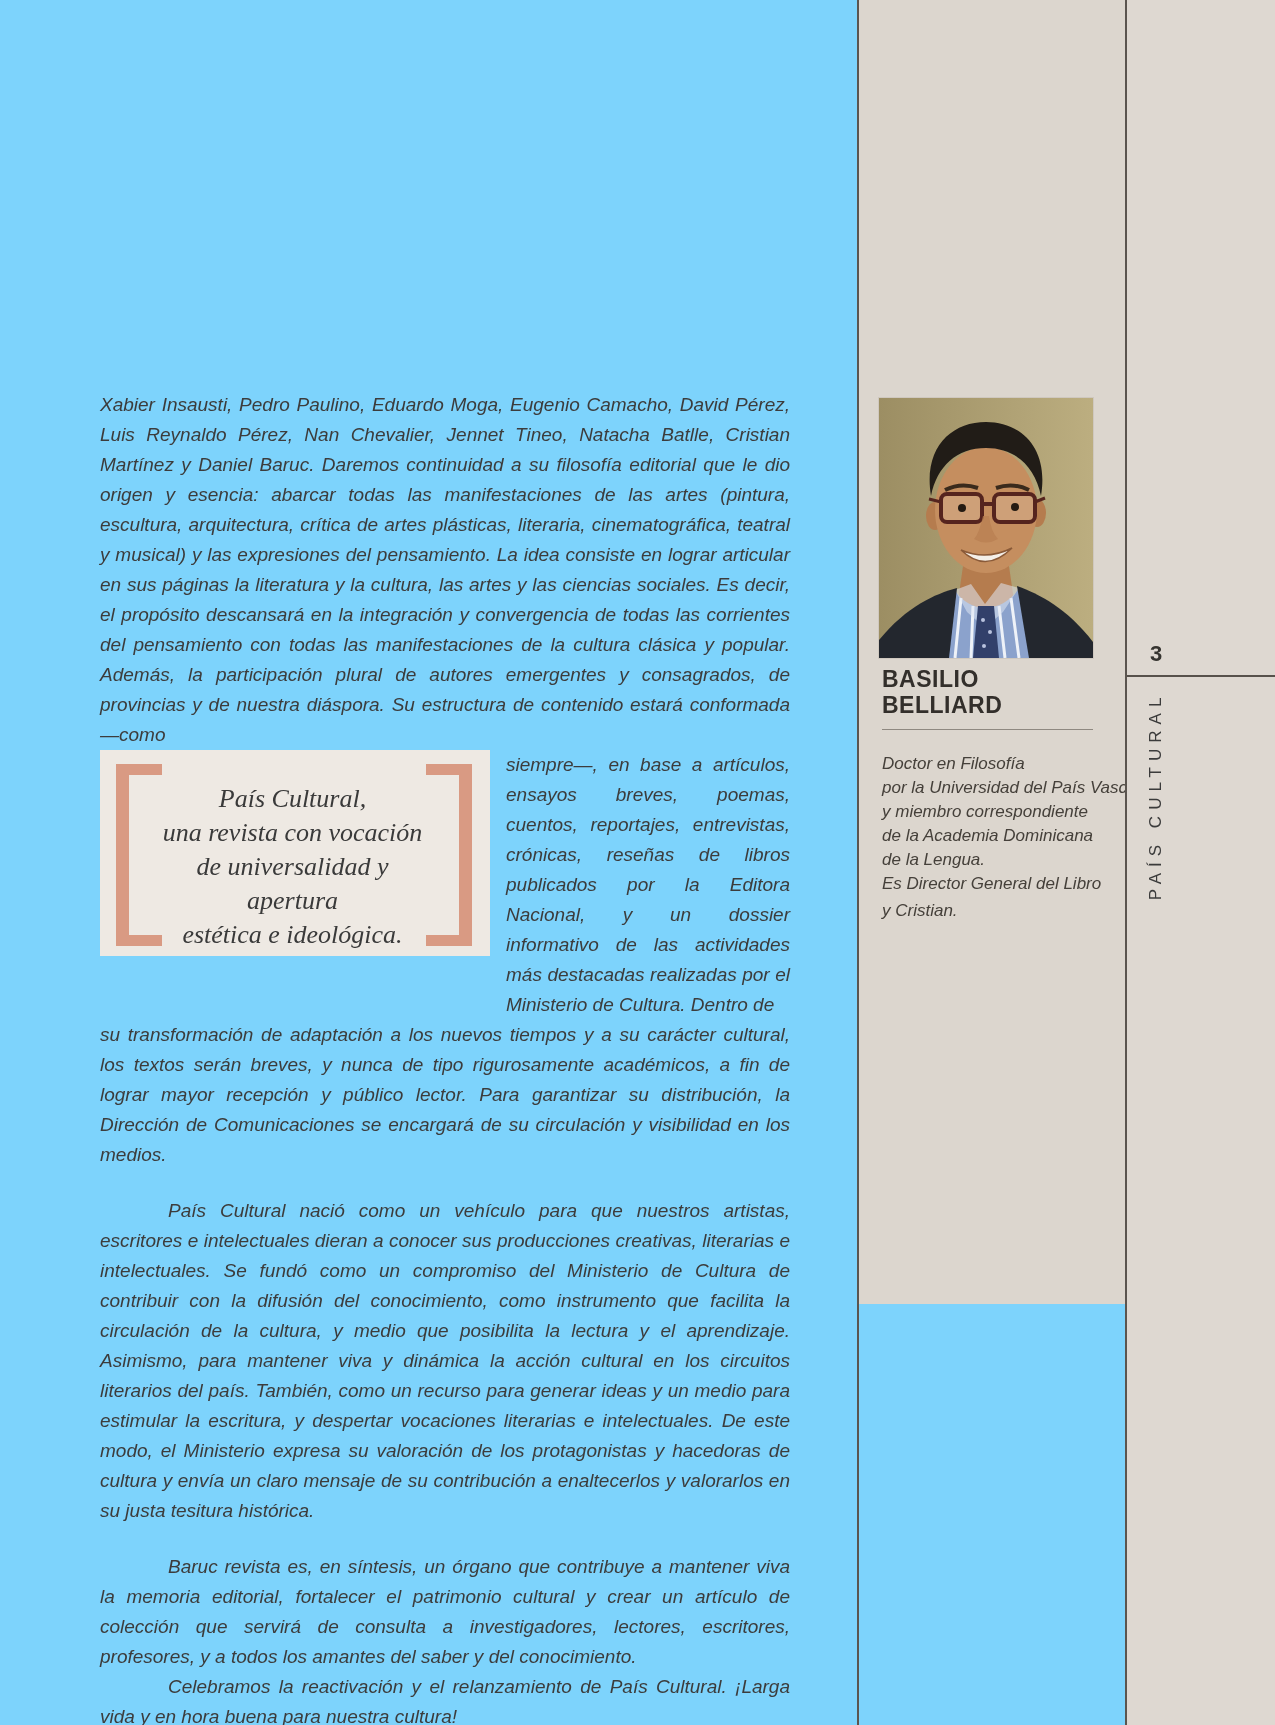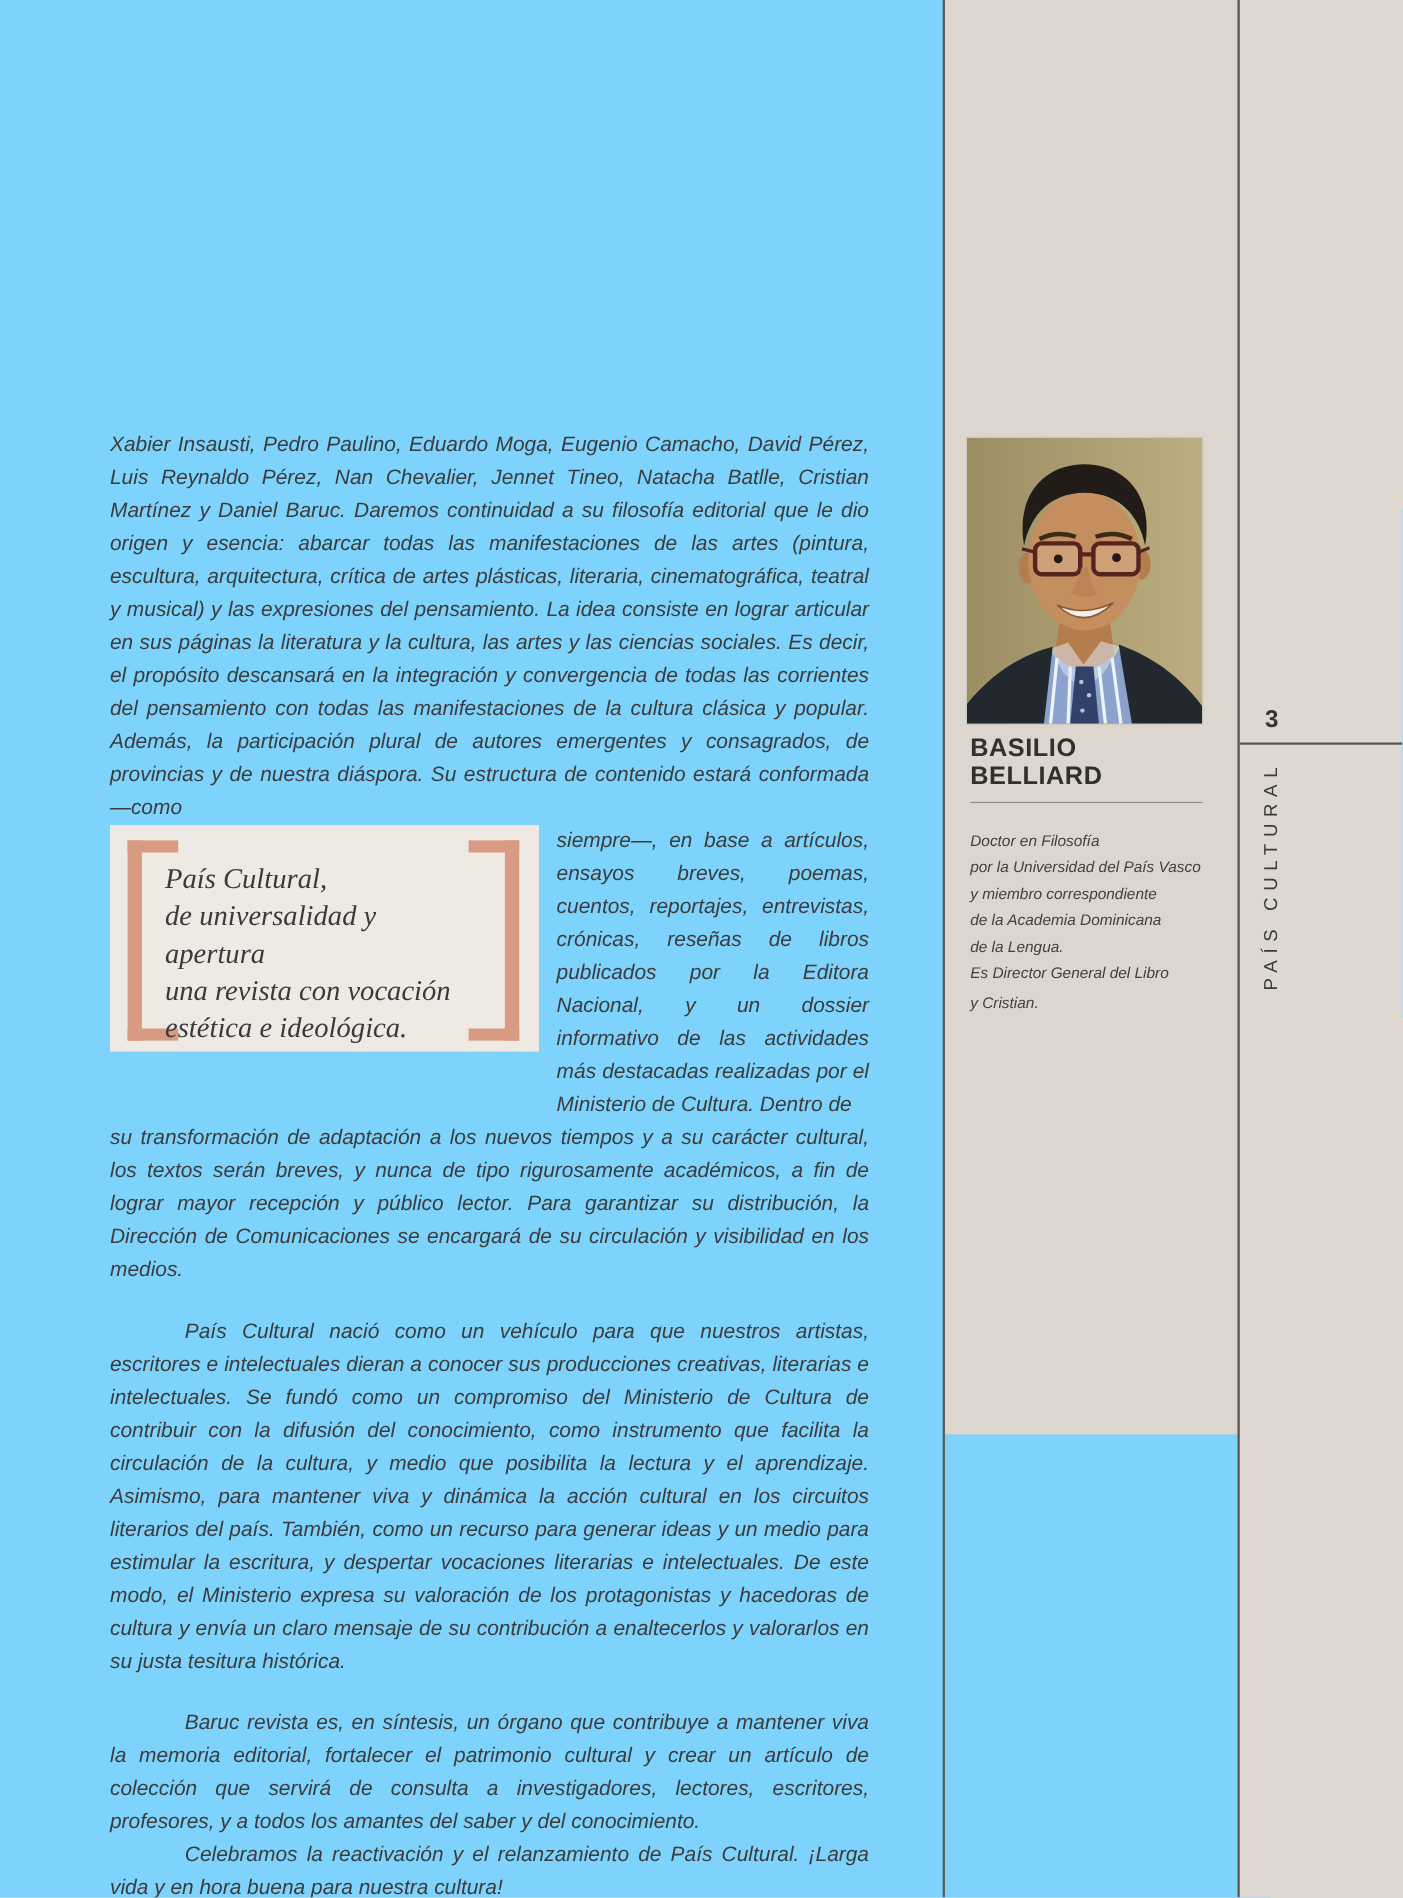--- a/index.html
+++ b/index.html
@@ -15,21 +15,21 @@
   .indent{text-indent:68px;}
 
   
   .quote-row{display:flex;gap:16px;align-items:flex-start;margin-top:0;}
   .narrow{flex:1;}
 
   .quotebox{position:relative;flex:0 0 390px;width:390px;height:206px;
             background:#eee9e3;box-sizing:border-box;}
   .quote-text{position:absolute;left:50px;right:55px;top:32px;
               font-family:"Liberation Serif","DejaVu Serif",serif;font-style:italic;
-              font-size:26px;line-height:34px;color:#3a3a3a;text-align:left;}
+              font-size:26px;line-height:34px;color:#3a3a3a;text-align:center;}
   .quote-text span{display:block;}
   .bracket{position:absolute;top:14px;height:182px;width:46px;box-sizing:border-box;}
   .bracket.left{left:16px;border-left:13px solid #d99a83;border-top:11px solid #d99a83;border-bottom:11px solid #d99a83;}
   .bracket.right{right:18px;border-right:13px solid #d99a83;border-top:11px solid #d99a83;border-bottom:11px solid #d99a83;}
 
   
   .divider{position:absolute;top:0;bottom:0;width:2px;background:#5b554f;}
   .d1{left:857px;}
   .d2{left:1125px;}
 
@@ -37,21 +37,21 @@
   .sidebar{position:absolute;left:859px;top:0;width:266px;height:1304px;background:#dcd6ce;}
   .photo{position:absolute;left:20px;top:398px;width:214px;height:260px;margin:0;
          background:#a89a6b;outline:1px solid #cfc8bf;}
   .photo svg{display:block;width:100%;height:100%;}
   .name{position:absolute;left:23px;top:666px;margin:0;
         font-size:23px;line-height:26px;font-weight:bold;letter-spacing:.5px;
         color:#332f2b;font-style:normal;}
   .name span{display:block;}
   .name-rule{position:absolute;left:23px;top:729px;width:211px;height:1px;background:#8f8981;border:0;margin:0;}
   .bio{position:absolute;left:23px;top:752px;width:220px;
-       font-style:italic;font-size:14px;line-height:24px;color:#45403a;}
+       font-style:italic;font-size:17px;line-height:24px;color:#45403a;}
   .bio div{white-space:nowrap;}
   .bio .gap{margin-top:3px;}
 
   
   .strip{position:absolute;left:1127px;top:0;width:148px;height:1725px;background:#ded8d1;}
   .pagenum{position:absolute;left:1150px;top:641px;font-size:22px;font-weight:bold;color:#363430;}
   .strip-rule{position:absolute;left:1127px;top:675px;width:148px;height:2px;background:#57514b;}
   .vertical-title{position:absolute;left:1156px;top:796px;
                   transform:translate(-50%,-50%) rotate(-90deg);transform-origin:center;
                   white-space:nowrap;font-size:17px;letter-spacing:6px;color:#3b3b3b;}
@@ -62,22 +62,22 @@
 <div class="page">
 
   <main class="article">
     <p>Xabier Insausti, Pedro Paulino, Eduardo Moga, Eugenio Camacho, David Pérez, Luis Reynaldo Pérez, Nan Chevalier, Jennet Tineo, Natacha Batlle, Cristian Martínez y Daniel Baruc. Daremos continuidad a su filosofía editorial que le dio origen y esencia: abarcar todas las manifestaciones de las artes (pintura, escultura, arquitectura, crítica de artes plásticas, literaria, cinematográfica, teatral y musical) y las expresiones del pensamiento. La idea consiste en lograr articular en sus páginas la literatura y la cultura, las artes y las ciencias sociales. Es decir, el propósito descansará en la integración y convergencia de todas las corrientes del pensamiento con todas las manifestaciones de la cultura clásica y popular. Además, la participación plural de autores emergentes y consagrados, de provincias y de nuestra diáspora. Su estructura de contenido estará conformada —como</p>
 
     <div class="quote-row">
       <aside class="quotebox">
         <div class="bracket left"></div>
         <div class="quote-text">
           <span>País Cultural,</span>
+          <span>una revista con vocación</span>
           <span>de universalidad y apertura</span>
-          <span>una revista con vocación</span>
           <span>estética e ideológica.</span>
         </div>
         <div class="bracket right"></div>
       </aside>
       <p class="narrow">siempre—, en base a artículos, ensayos breves, poemas, cuentos, reportajes, entrevistas, crónicas, reseñas de libros publicados por la Editora Nacional, y un dossier informativo de las actividades más destacadas realizadas por el Ministerio de Cultura. Dentro de</p>
     </div>
 
     <p>su transformación de adaptación a los nuevos tiempos y a su carácter cultural, los textos serán breves, y nunca de tipo rigurosamente académicos, a fin de lograr mayor recepción y público lector. Para garantizar su distribución, la Dirección de Comunicaciones se encargará de su circulación y visibilidad en los medios.</p>
     <p class="sp indent">País Cultural nació como un vehículo para que nuestros artistas, escritores e intelectuales dieran a conocer sus producciones creativas, literarias e intelectuales. Se fundó como un compromiso del Ministerio de Cultura de contribuir con la difusión del conocimiento, como instrumento que facilita la circulación de la cultura, y medio que posibilita la lectura y el aprendizaje. Asimismo, para mantener viva y dinámica la acción cultural en los circuitos literarios del país. También, como un recurso para generar ideas y un medio para estimular la escritura, y despertar vocaciones literarias e intelectuales. De este modo, el Ministerio expresa su valoración de los protagonistas y hacedoras de cultura y envía un claro mensaje de su contribución a enaltecerlos y valorarlos en su justa tesitura histórica.</p>
     <p class="sp indent">Baruc revista es, en síntesis, un órgano que contribuye a mantener viva la memoria editorial, fortalecer el patrimonio cultural y crear un artículo de colección que servirá de consulta a investigadores, lectores, escritores, profesores, y a todos los amantes del saber y del conocimiento.</p>

